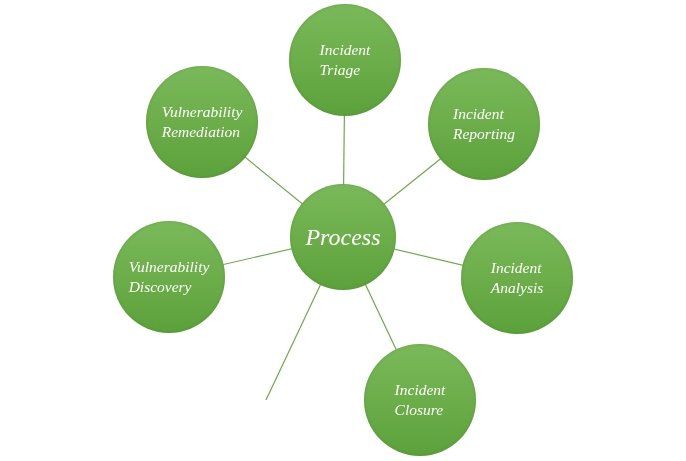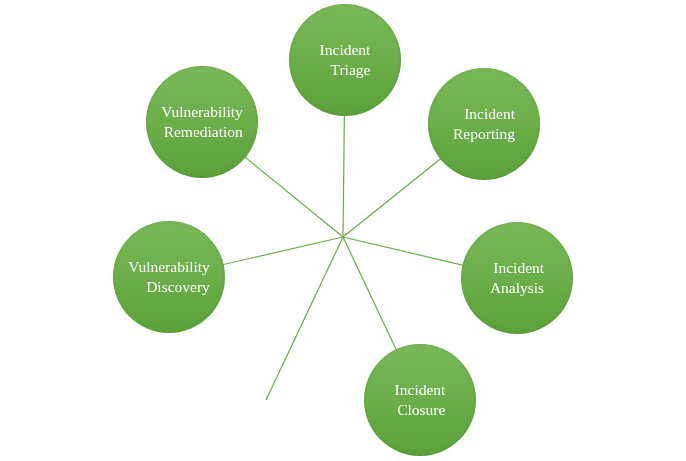--- a/index.html
+++ b/index.html
@@ -21,24 +21,25 @@
     top: 0;
     width: 686px;
     height: 461px;
   }
   .node {
     position: absolute;
     border-radius: 50%;
     display: flex;
     align-items: center;
     justify-content: center;
-    text-align: right;
+    text-align: left;
     color: #ffffff;
     background: linear-gradient(180deg, #7ab95a 0%, #6cae4a 50%, #5ba13a 100%);
     box-shadow: inset 0 0 3px rgba(70, 122, 40, 0.45);
+    font-style: italic;
   }
   .satellite {
     width: 112px;
     height: 112px;
     font-size: 15.5px;
     line-height: 1.3;
   }
   .central {
     width: 106px;
     height: 106px;
@@ -63,20 +64,23 @@
   <svg class="lines" width="686" height="461" viewBox="0 0 686 461" xmlns="http://www.w3.org/2000/svg">
     <line x1="343" y1="237" x2="345" y2="60" stroke="#6daa4c" stroke-width="1.2"></line>
     <line x1="343" y1="237" x2="484" y2="124" stroke="#6daa4c" stroke-width="1.2"></line>
     <line x1="343" y1="237" x2="517" y2="278" stroke="#6daa4c" stroke-width="1.2"></line>
     <line x1="343" y1="237" x2="420" y2="400" stroke="#6daa4c" stroke-width="1.2"></line>
     <line x1="343" y1="237" x2="266" y2="400" stroke="#6daa4c" stroke-width="1.2"></line>
     <line x1="343" y1="237" x2="169" y2="277" stroke="#6daa4c" stroke-width="1.2"></line>
     <line x1="343" y1="237" x2="202" y2="122" stroke="#6daa4c" stroke-width="1.2"></line>
   </svg>
 
+  <div class="node central">
+    <span class="label">Process</span>
+  </div>
 
   <div class="node satellite n-triage">
     <span class="label">Incident
 Triage</span>
   </div>
 
   <div class="node satellite n-reporting">
     <span class="label">Incident
 Reporting</span>
   </div>

